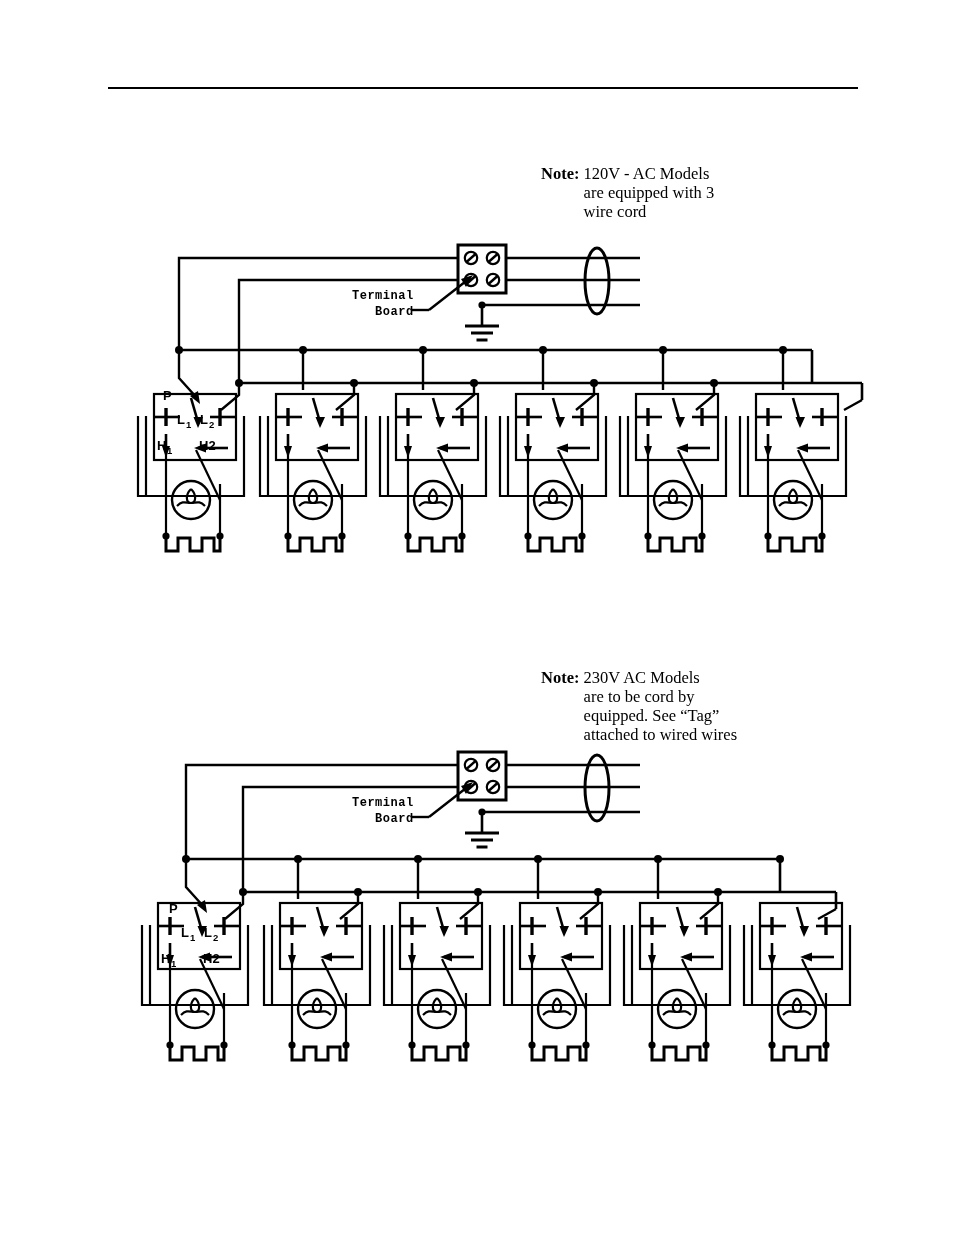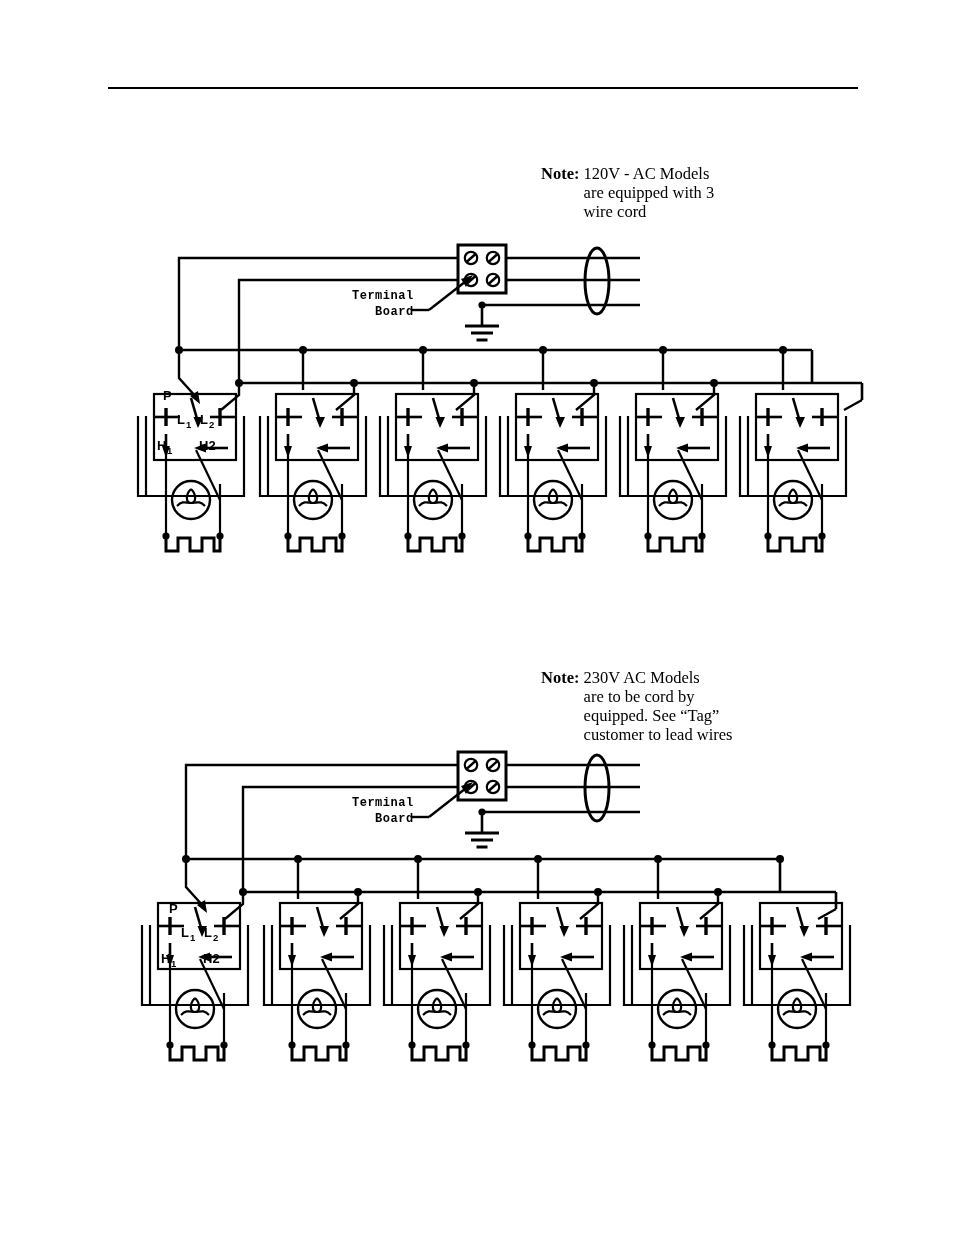--- a/index.html
+++ b/index.html
@@ -40,21 +40,21 @@
     <span>Terminal</span><br>
     <span>Board</span>
   </div>
 
   <div class="note note2">
     <span class="lbl">Note:</span>
     <span class="body">
       <span>230V AC Models</span><br>
       <span>are to be cord by</span><br>
       <span>equipped.  See “Tag”</span><br>
-      <span>customer to lead wires</span>
+      <span>attached to wired wires</span>
     </span>
   </div>
 
   <div class="tb-label tb2">
     <span>Terminal</span><br>
     <span>Board</span>
   </div>
 
   <svg width="954" height="1235" viewBox="0 0 954 1235">
     <defs>

